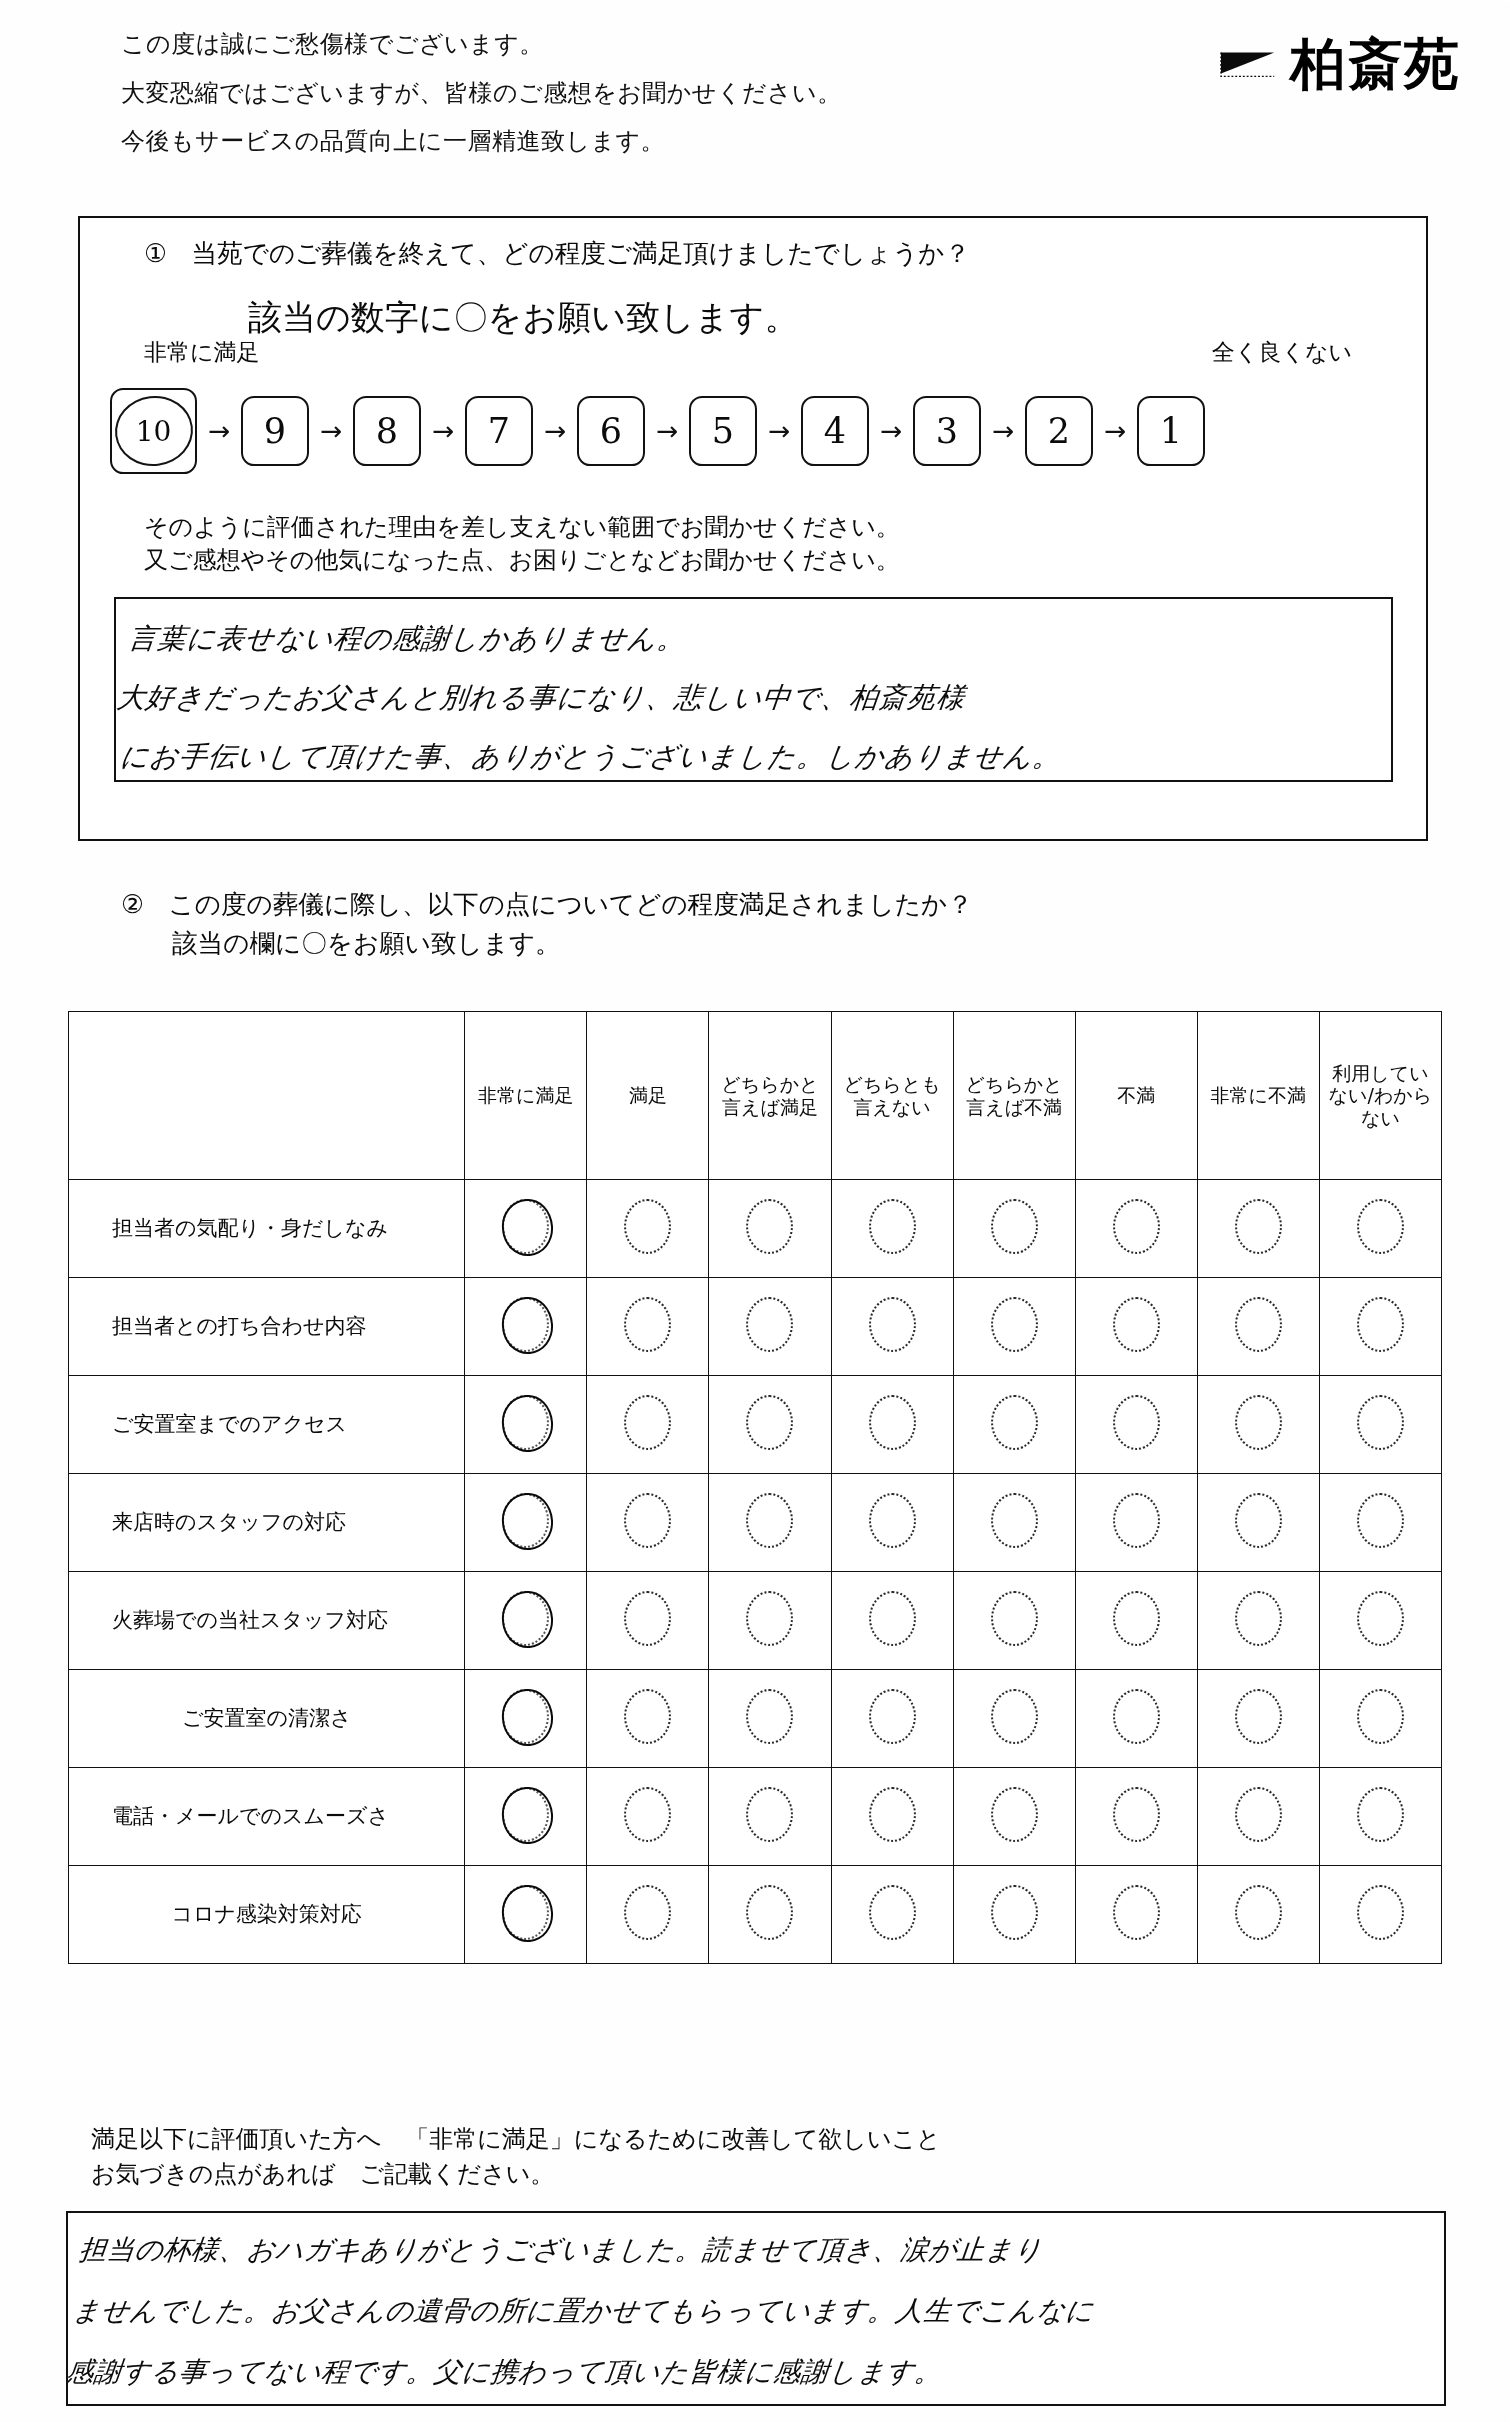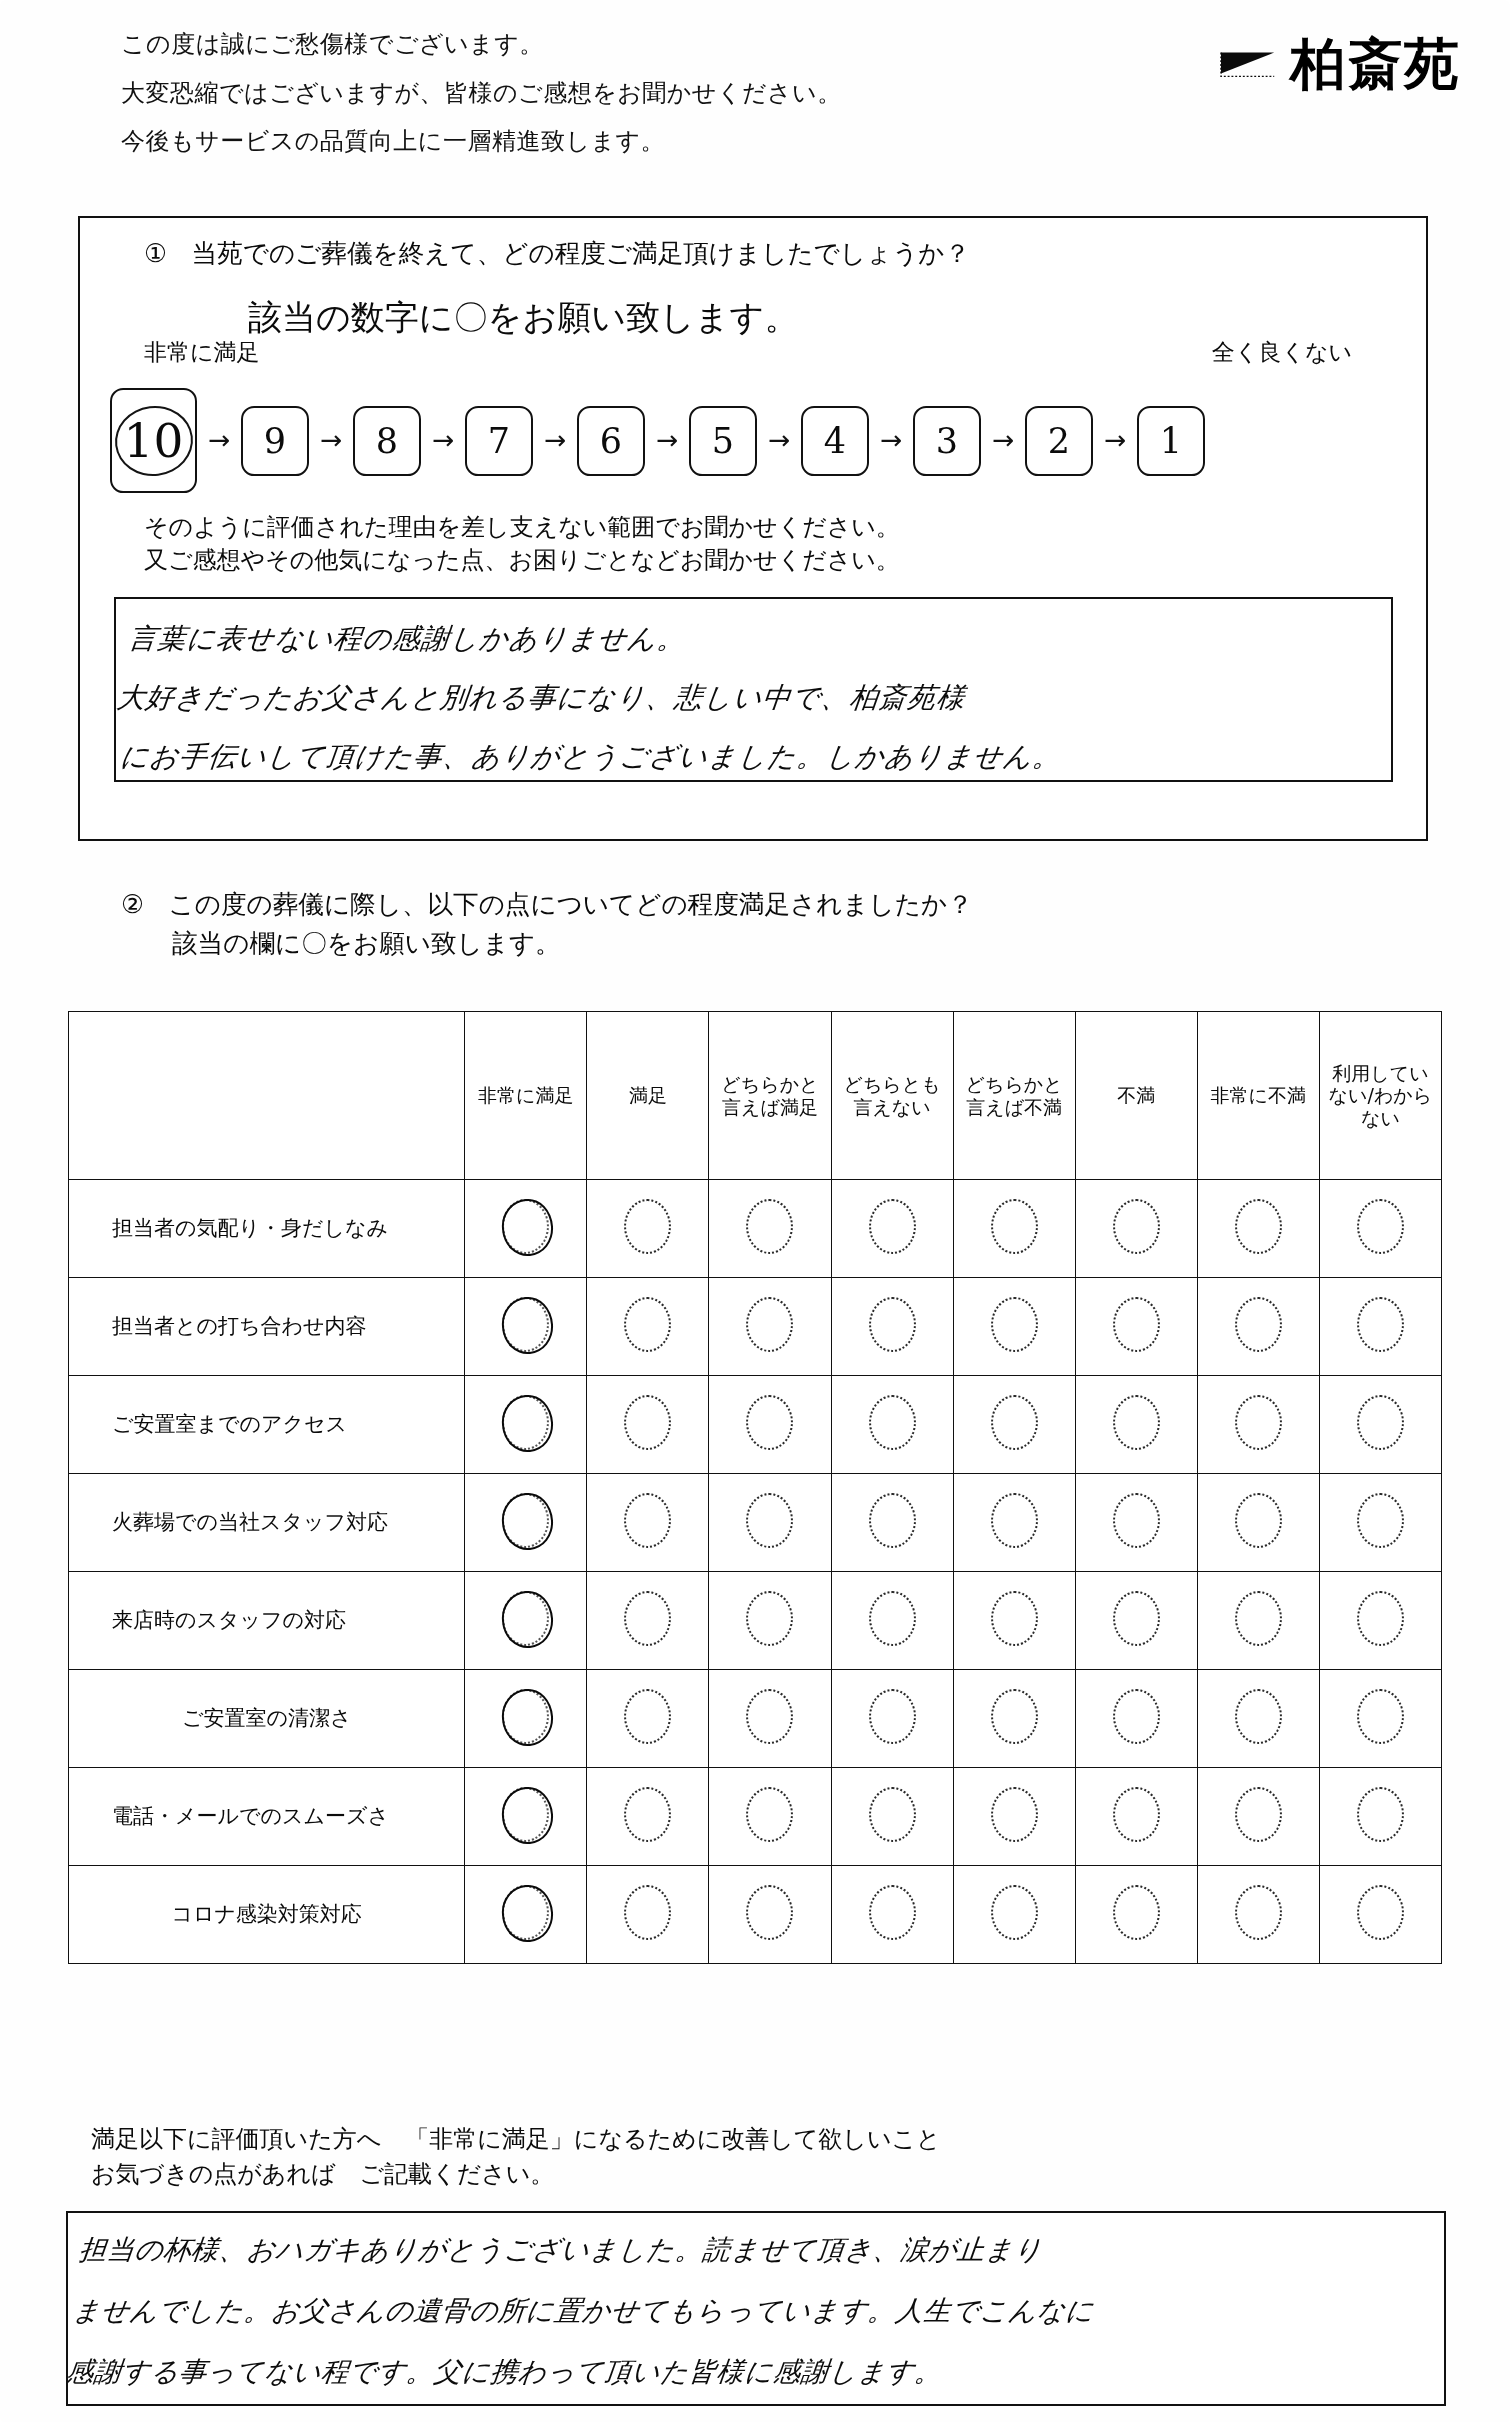--- a/index.html
+++ b/index.html
@@ -130,22 +130,22 @@
     display: flex;
     align-items: center;
     justify-content: center;
     font-family: "DejaVu Serif", "Liberation Serif", serif;
     font-size: 35px;
     font-weight: 400;
     background: #fff;
   }
   .scale-item.marked {
     width: 87px;
-    height: 105px;
-    font-size: 47px;
+    height: 86px;
+    font-size: 28px;
   }
   .hand-ellipse {
     position: absolute;
     left: 50%;
     top: 50%;
     transform: translate(-50%, -50%) rotate(-7deg);
     width: 74px;
     height: 66px;
     border: 2.4px solid #141414;
     border-radius: 50%;
@@ -478,33 +478,33 @@
         <td class="cell"><span class="bubble"></span></td>
         <td class="cell"><span class="bubble"></span></td>
         <td class="cell"><span class="bubble"></span></td>
         <td class="cell"><span class="bubble"></span></td>
         <td class="cell"><span class="bubble"></span></td>
         <td class="cell"><span class="bubble"></span></td>
         <td class="cell"><span class="bubble"></span></td>
       </tr>
 
       <tr>
+        <td class="rowlabel leftish">来店時のスタッフの対応</td>
+        <td class="cell"><span class="bubble checked"></span></td>
+        <td class="cell"><span class="bubble"></span></td>
+        <td class="cell"><span class="bubble"></span></td>
+        <td class="cell"><span class="bubble"></span></td>
+        <td class="cell"><span class="bubble"></span></td>
+        <td class="cell"><span class="bubble"></span></td>
+        <td class="cell"><span class="bubble"></span></td>
+        <td class="cell"><span class="bubble"></span></td>
+      </tr>
+
+      <tr>
         <td class="rowlabel leftish">火葬場での当社スタッフ対応</td>
-        <td class="cell"><span class="bubble checked"></span></td>
-        <td class="cell"><span class="bubble"></span></td>
-        <td class="cell"><span class="bubble"></span></td>
-        <td class="cell"><span class="bubble"></span></td>
-        <td class="cell"><span class="bubble"></span></td>
-        <td class="cell"><span class="bubble"></span></td>
-        <td class="cell"><span class="bubble"></span></td>
-        <td class="cell"><span class="bubble"></span></td>
-      </tr>
-
-      <tr>
-        <td class="rowlabel leftish">来店時のスタッフの対応</td>
         <td class="cell"><span class="bubble checked"></span></td>
         <td class="cell"><span class="bubble"></span></td>
         <td class="cell"><span class="bubble"></span></td>
         <td class="cell"><span class="bubble"></span></td>
         <td class="cell"><span class="bubble"></span></td>
         <td class="cell"><span class="bubble"></span></td>
         <td class="cell"><span class="bubble"></span></td>
         <td class="cell"><span class="bubble"></span></td>
       </tr>
 

